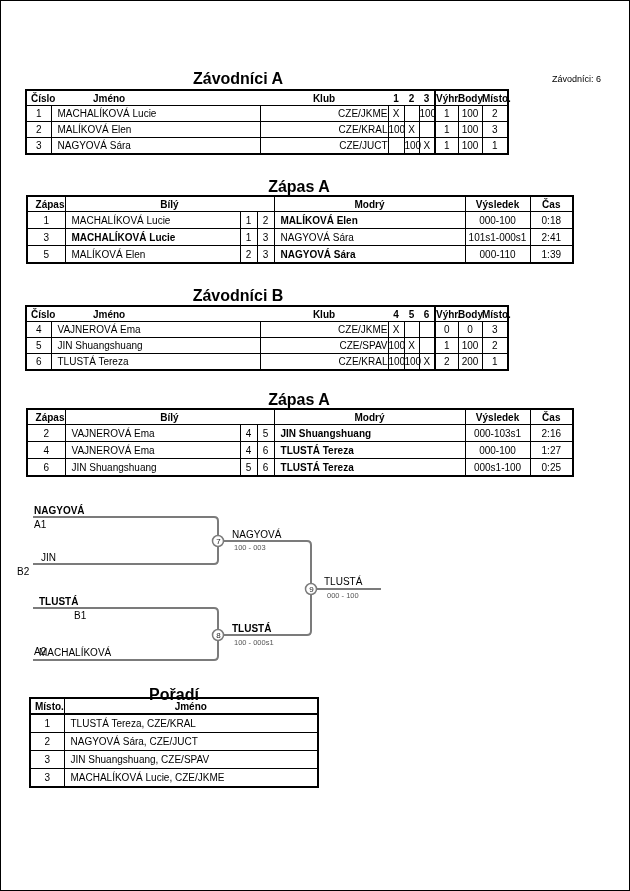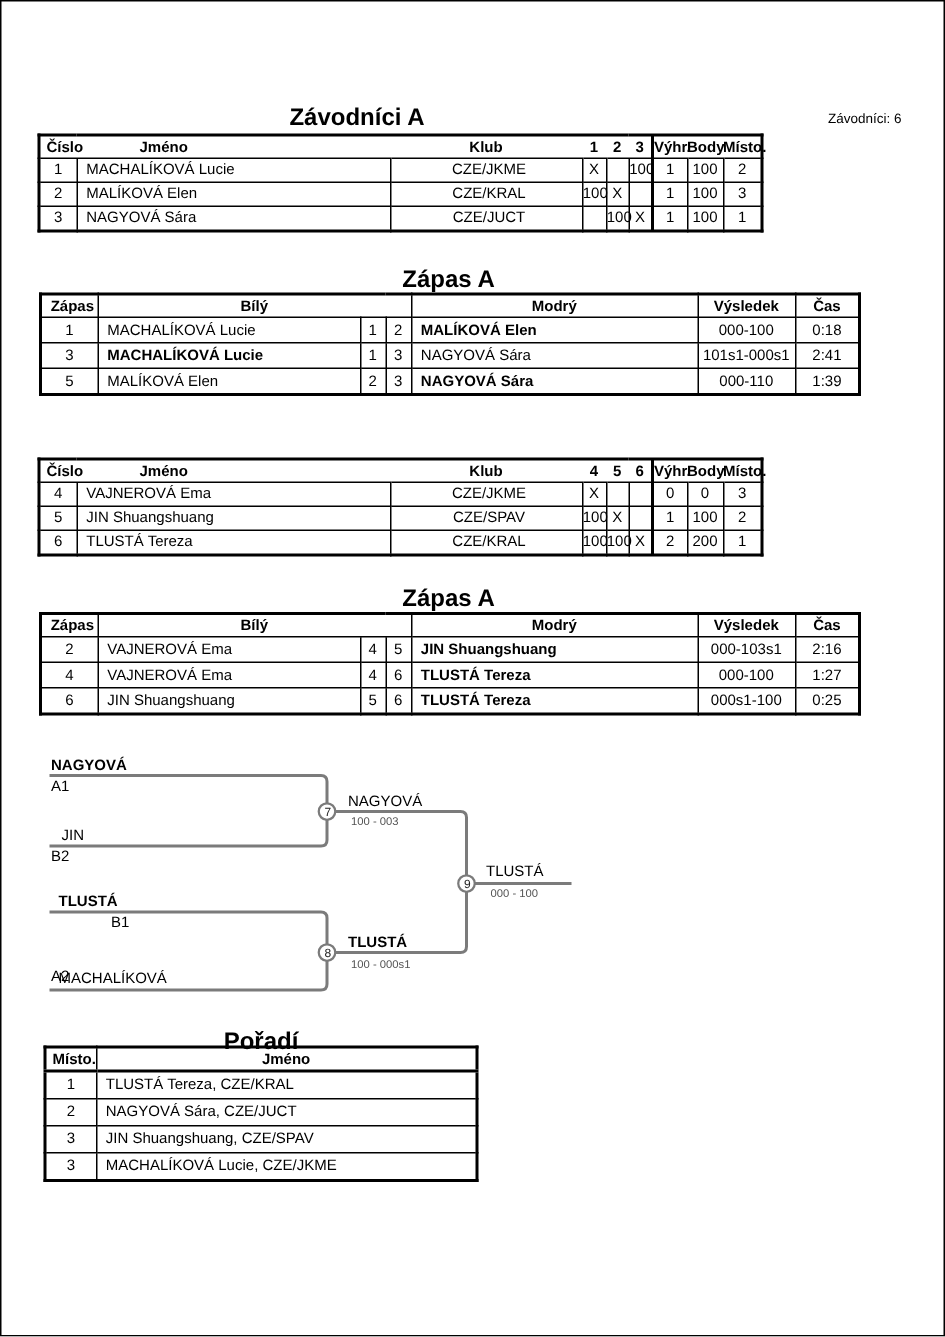--- a/index.html
+++ b/index.html
@@ -14,21 +14,21 @@
   .sec-head{font-size:16px;font-weight:bold;text-align:center;width:400px;}
   .participants{top:73px;left:460px;width:140px;text-align:right;font-size:9px;}
 
   table{border-collapse:collapse;table-layout:fixed;font-size:10px;}
   table{border:2px solid #000;}
   td{border:1px solid #000;height:15px;padding:0;white-space:nowrap;overflow:visible;}
   th{font-weight:bold;height:14px;padding:0;white-space:nowrap;overflow:visible;border:none;border-bottom:1px solid #000;}
   .t-group td, .t-group th{font-size:10px;}
   .thickL{border-left:2px solid #000 !important;}
   .ctr{text-align:center;}
-  .lft{text-align:center;padding-left:4px;}
+  .lft{text-align:right;padding-left:4px;}
   .name-pad{text-align:left;padding-left:6px;}
   .hdr-jmeno{text-align:left;padding-left:42px;}
   .bold{font-weight:bold;}
   .m-table th{border:1px solid #000;}
   .m-table td{height:16px;}
   .st-table th{border:1px solid #000;border-bottom:2px solid #000;}
   .st-table td{height:17px;}
 
   .b-name{position:absolute;font-size:10px;white-space:nowrap;}
   .b-seed{position:absolute;font-size:10px;white-space:nowrap;}
@@ -146,20 +146,21 @@
       <td class="name-pad">MALÍKOVÁ Elen</td>
       <td class="ctr">2</td>
       <td class="ctr">3</td>
       <td class="name-pad bold">NAGYOVÁ Sára</td>
       <td class="ctr">000-110</td>
       <td class="ctr">1:39</td>
     </tr>
   </tbody>
     </table>
 
+  <div class="abs sec-head" style="top:286px;left:37px;">Závodníci B</div>
 
   <table class="abs t-group" style="top:304px;left:24px;width:481px;">
     <colgroup>
         <col style="width:25px">
         <col style="width:209px">
         <col style="width:128px">
         <col style="width:16px">
         <col style="width:15px">
         <col style="width:16px">
         <col style="width:23px">
@@ -270,21 +271,21 @@
     <path d="M 217 40 H 306 Q 310 40 310 44 V 130 Q 310 134 306 134 H 217" fill="none" stroke="#7b7b7b" stroke-width="2"></path>
     <path d="M 310 88 H 380" fill="none" stroke="#7b7b7b" stroke-width="2"></path>
     <circle cx="217" cy="40" r="5.5" fill="#ffffff" stroke="#7b7b7b" stroke-width="1.5"></circle>
     <circle cx="217" cy="134" r="5.5" fill="#ffffff" stroke="#7b7b7b" stroke-width="1.5"></circle>
     <circle cx="310" cy="88" r="5.5" fill="#ffffff" stroke="#7b7b7b" stroke-width="1.5"></circle>
   </svg>
 
   <div class="b-name bold" style="left:33px;top:504px;">NAGYOVÁ</div>
   <div class="b-seed" style="left:33px;top:518px;">A1</div>
   <div class="b-name" style="left:40px;top:551px;">JIN</div>
-  <div class="b-seed" style="left:33px;top:565px;">B2</div>
+  <div class="b-seed" style="left:16px;top:565px;">B2</div>
   <div class="match-num" style="left:212px;top:535px;">7</div>
   <div class="b-name" style="left:231px;top:528px;">NAGYOVÁ</div>
   <div class="b-score" style="left:233px;top:542px;">100 - 003</div>
 
   <div class="b-name bold" style="left:38px;top:595px;">TLUSTÁ</div>
   <div class="b-seed" style="left:33px;top:609px;margin-left:40px;">B1</div>
   <div class="b-name" style="left:38px;top:646px;">MACHALÍKOVÁ</div>
   <div class="b-seed" style="left:33px;top:645px;">A2</div>
   <div class="match-num" style="left:212px;top:629px;">8</div>
   <div class="b-name bold" style="left:231px;top:622px;">TLUSTÁ</div>

